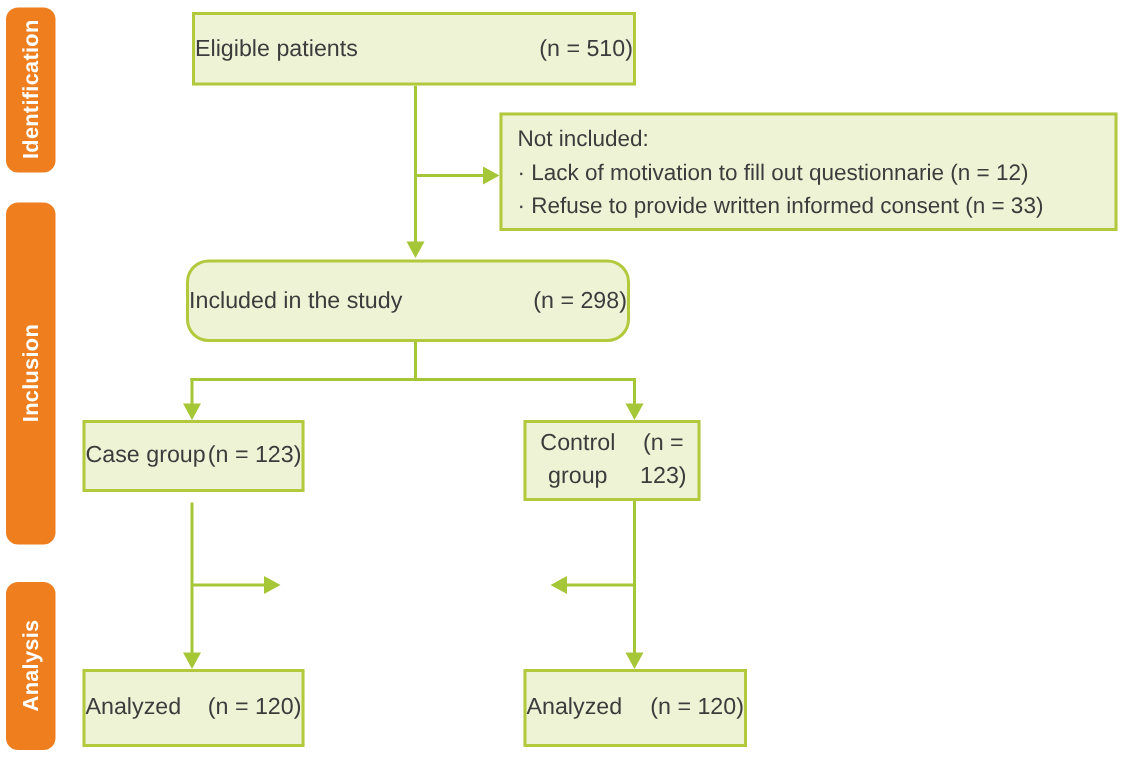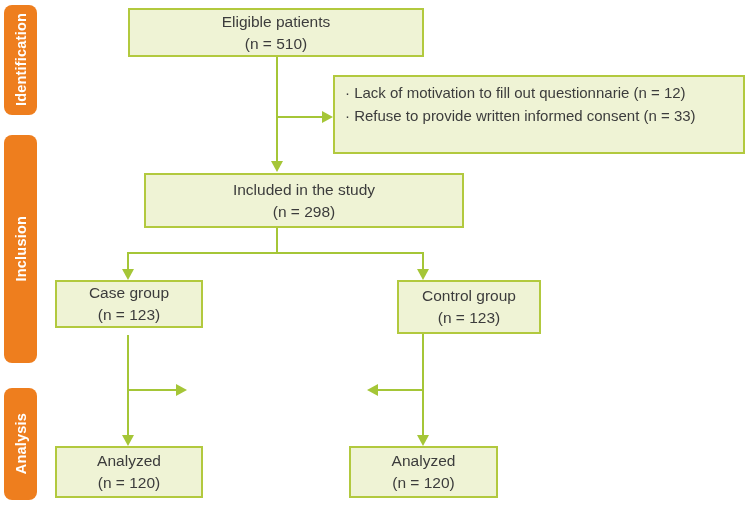--- a/index.html
+++ b/index.html
@@ -53,23 +53,23 @@
     position: absolute;
     background: var(--box-fill);
     border: 2px solid var(--box-border);
     box-sizing: border-box;
     font-size: 15.5px;
     line-height: 22px;
     z-index: 2;
   }
   .box.center {
     display: flex;
-    flex-direction: column;
+    flex-direction: row;
     align-items: center;
-    justify-content: center;
+    justify-content: space-between;
     text-align: center;
   }
   .box.left {
     padding: 5px 10px;
     text-align: left;
     font-size: 15px;
     line-height: 22.5px;
   }
   .box.left div { white-space: nowrap; }
 </style>
@@ -117,35 +117,36 @@
   <div class="stage" style="top:388px; height:112px;">
     <span>Analysis</span>
   </div>
 
   <div class="box center" style="left:128px; top:8px; width:296px; height:49px;">
     <div>Eligible patients</div>
     <div>(n = 510)</div>
   </div>
 
   <div class="box left" style="left:333px; top:75px; width:412px; height:79px;">
+    <div>Not included:</div>
     <div>· Lack of motivation to fill out questionnarie (n = 12)</div>
     <div>· Refuse to provide written informed consent (n = 33)</div>
   </div>
 
-  <div class="box center" style="left:144px; top:173px; width:320px; height:55px;">
+  <div class="box center" style="left:124px; top:173px; width:296px; height:55px;border-radius:15px;">
     <div>Included in the study</div>
     <div>(n = 298)</div>
   </div>
 
   <div class="box center" style="left:55px; top:280px; width:148px; height:48px;">
     <div>Case group</div>
     <div>(n = 123)</div>
   </div>
 
-  <div class="box center" style="left:349px; top:280px; width:144px; height:54px;margin-left:48px;">
+  <div class="box center" style="left:349px; top:280px; width:118px; height:54px;">
     <div>Control group</div>
     <div>(n = 123)</div>
   </div>
 
 
   <div class="box center" style="left:55px; top:446px; width:148px; height:52px;">
     <div>Analyzed</div>
     <div>(n = 120)</div>
   </div>
 

